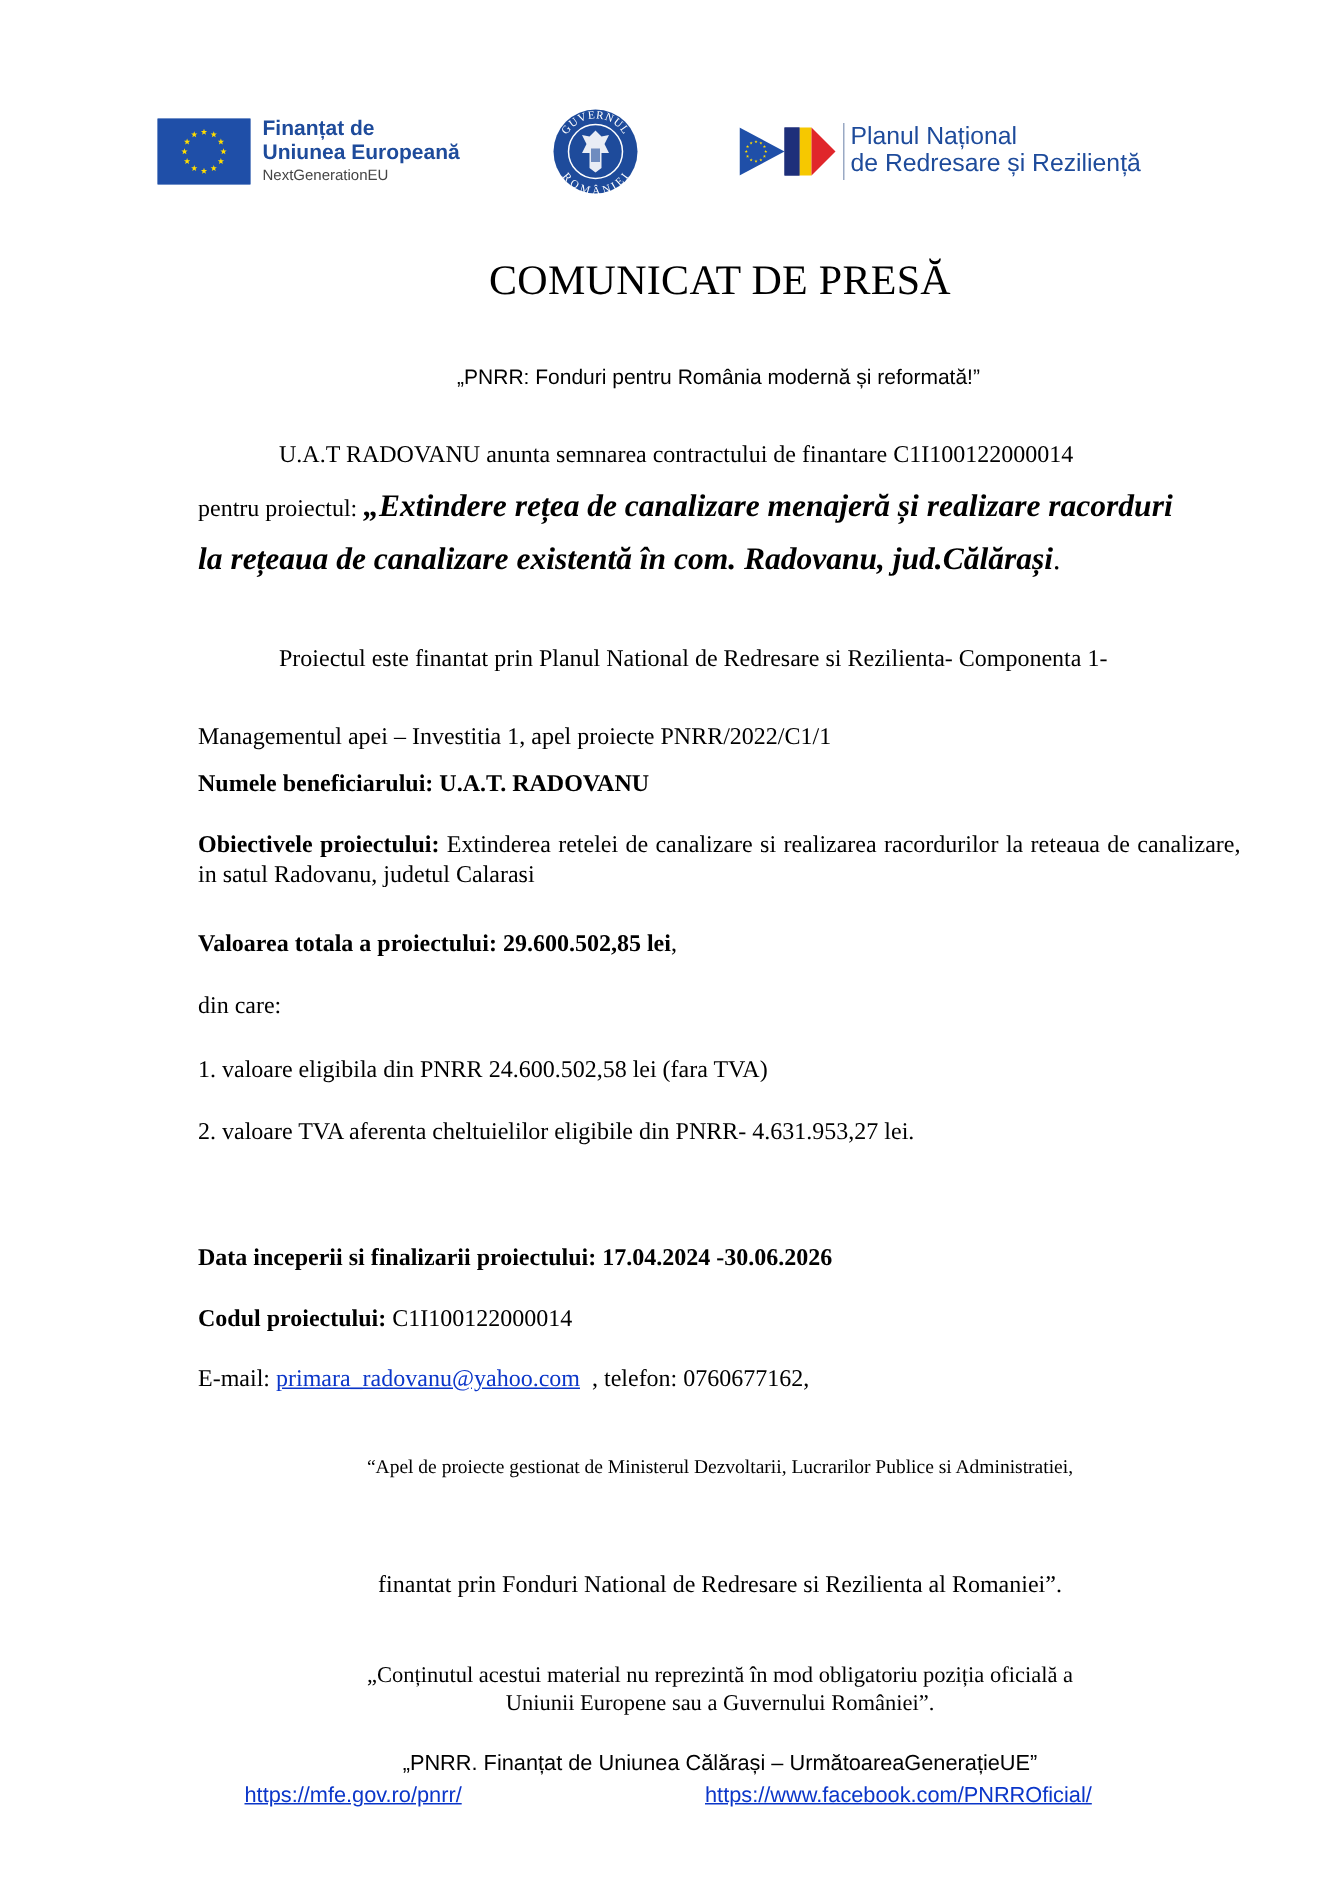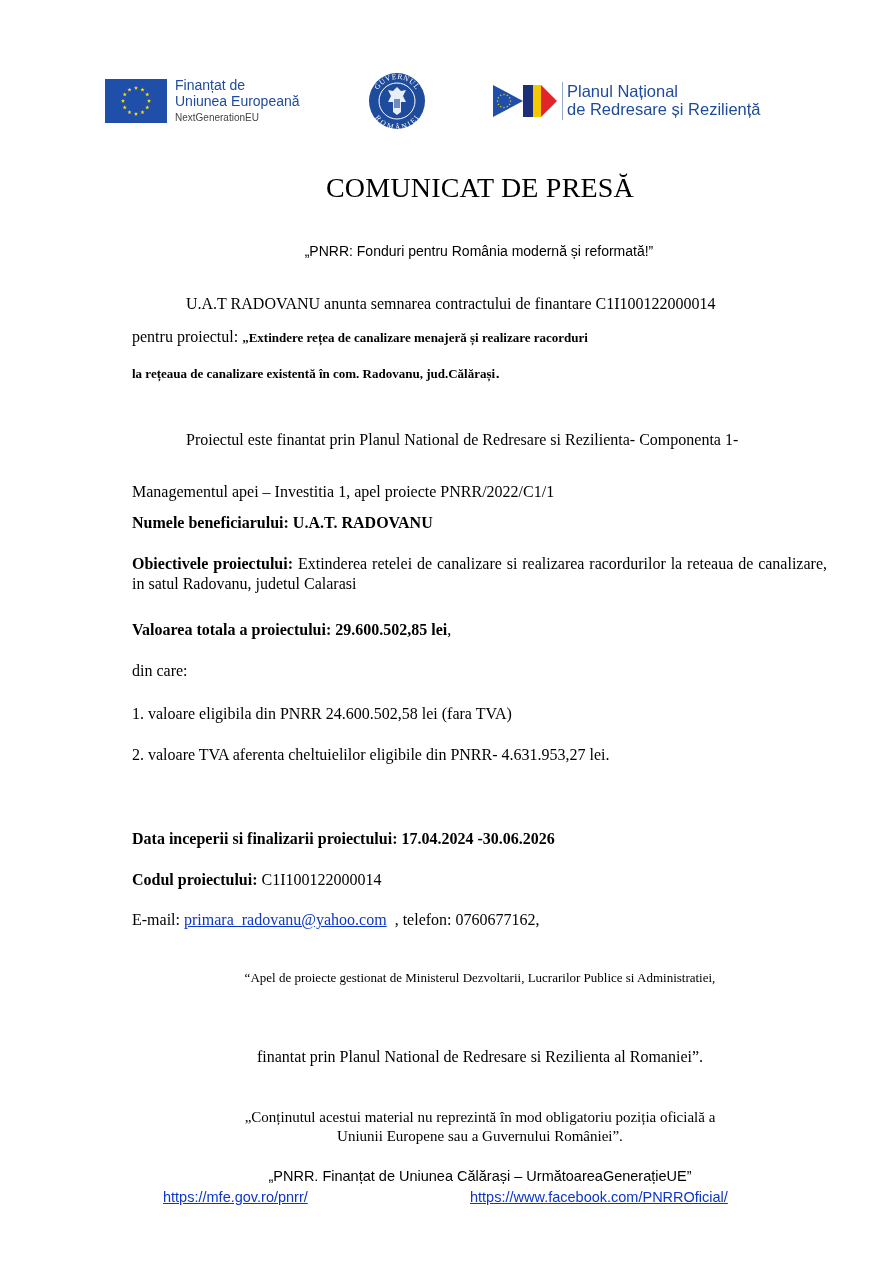--- a/index.html
+++ b/index.html
@@ -3,39 +3,39 @@
 <meta charset="utf-8">
 <style>
   html, body { margin: 0; padding: 0; background: #ffffff; }
   body { width: 887px; height: 1261px; position: relative; overflow: hidden; font-family: "Liberation Serif", serif; color: #000; }
   .abs { position: absolute; }
 
   
   .eu-flag { left: 105px; top: 79px; width: 62px; height: 44px; background: #1f4fa8; }
   .eu-flag svg { width: 62px; height: 44px; display: block; }
   .eu-text { left: 175px; top: 77px; font-family: "Liberation Sans", sans-serif; line-height: 16px; }
-  .eu-text .l1, .eu-text .l2 { color: #1e4b9b; font-weight: normal; font-size: 14px; }
+  .eu-text .l1, .eu-text .l2 { color: #1e4b9b; font-weight: bold; font-size: 14px; }
   .eu-text .l3 { color: #444; font-size: 10px; margin-top: 1px; }
 
   .gov-seal { left: 368px; top: 72px; width: 58px; height: 58px; }
   .gov-seal svg { width: 58px; height: 58px; display: block; }
 
   .pnrr-logo { left: 493px; top: 82px; width: 66px; height: 38px; }
   .pnrr-logo svg { width: 66px; height: 38px; display: block; }
   .pnrr-divider { left: 562px; top: 82px; width: 1px; height: 38px; background: #9aa9c4; }
   .pnrr-text { left: 567px; top: 82px; font-family: "Liberation Sans", sans-serif; color: #1e4b9b; font-size: 16.5px; line-height: 18px; }
 
   
   .title { left: 0; width: 960px; top: 172px; text-align: center; font-size: 28px; letter-spacing: 0.2px; }
   .slogan { left: 0; width: 958px; top: 243px; text-align: center; font-family: "Liberation Sans", sans-serif; font-size: 14px; }
 
   .p { left: 132px; width: 695px; font-size: 16px; line-height: 20px; }
   .indent { text-indent: 54px; }
   .bold { font-weight: bold; }
-  .big-bold { font-weight: bold; font-size: 13px; }
+  .big-bold { font-weight: bold; font-size: 21px; font-style: italic; }
   .justify { text-align: justify; }
 
   .link { color: #0b36c9; text-decoration: underline; cursor: pointer; }
 
   .center { text-align: center; left: 100px; width: 760px; }
   .footer-links { top: 1189px; left: 163px; width: 600px; font-family: "Liberation Sans", sans-serif; font-size: 14.5px; }
   .footer-links a { position: absolute; top: 0; }
 </style>
 </head>
 <body>
@@ -149,21 +149,21 @@
   <span class="bold">Codul proiectului:</span><span> C1I100122000014</span>
 </div>
 
 <div class="abs p" style="top:911px; line-height:18px;">
   <div>
     <span>E-mail: </span><a class="link">primara_radovanu@yahoo.com</a><span style="white-space:pre;">  , telefon: 0760677162,</span>
   </div>
 </div>
 
 <div class="abs center" style="top:968px; font-size:13px; line-height:20px;">“Apel de proiecte gestionat de Ministerul Dezvoltarii, Lucrarilor Publice si Administratiei,</div>
-<div class="abs center" style="top:1047px; font-size:16px; line-height:20px;">finantat prin Planul National de Redresare si Rezilienta al Romaniei”.</div>
+<div class="abs center" style="top:1047px; font-size:16px; line-height:20px;">finantat prin Fonduri National de Redresare si Rezilienta al Romaniei”.</div>
 
 <div class="abs center" style="top:1108px; font-size:15px; line-height:19px;">„Conținutul acestui material nu reprezintă în mod obligatoriu poziția oficială a</div>
 <div class="abs center" style="top:1127px; font-size:15px; line-height:19px;">Uniunii Europene sau a Guvernului României”.</div>
 
 <div class="abs center" style="top:1168px; font-family:'Liberation Sans', sans-serif; font-size:14.5px;">„PNRR. Finanțat de Uniunea Călărași – UrmătoareaGenerațieUE”</div>
 <div class="abs footer-links">
   <a class="link" style="left:0;text-decoration:underline;">https://mfe.gov.ro/pnrr/</a>
   <a class="link" style="left:307px;">https://www.facebook.com/PNRROficial/</a>
 </div>
 

